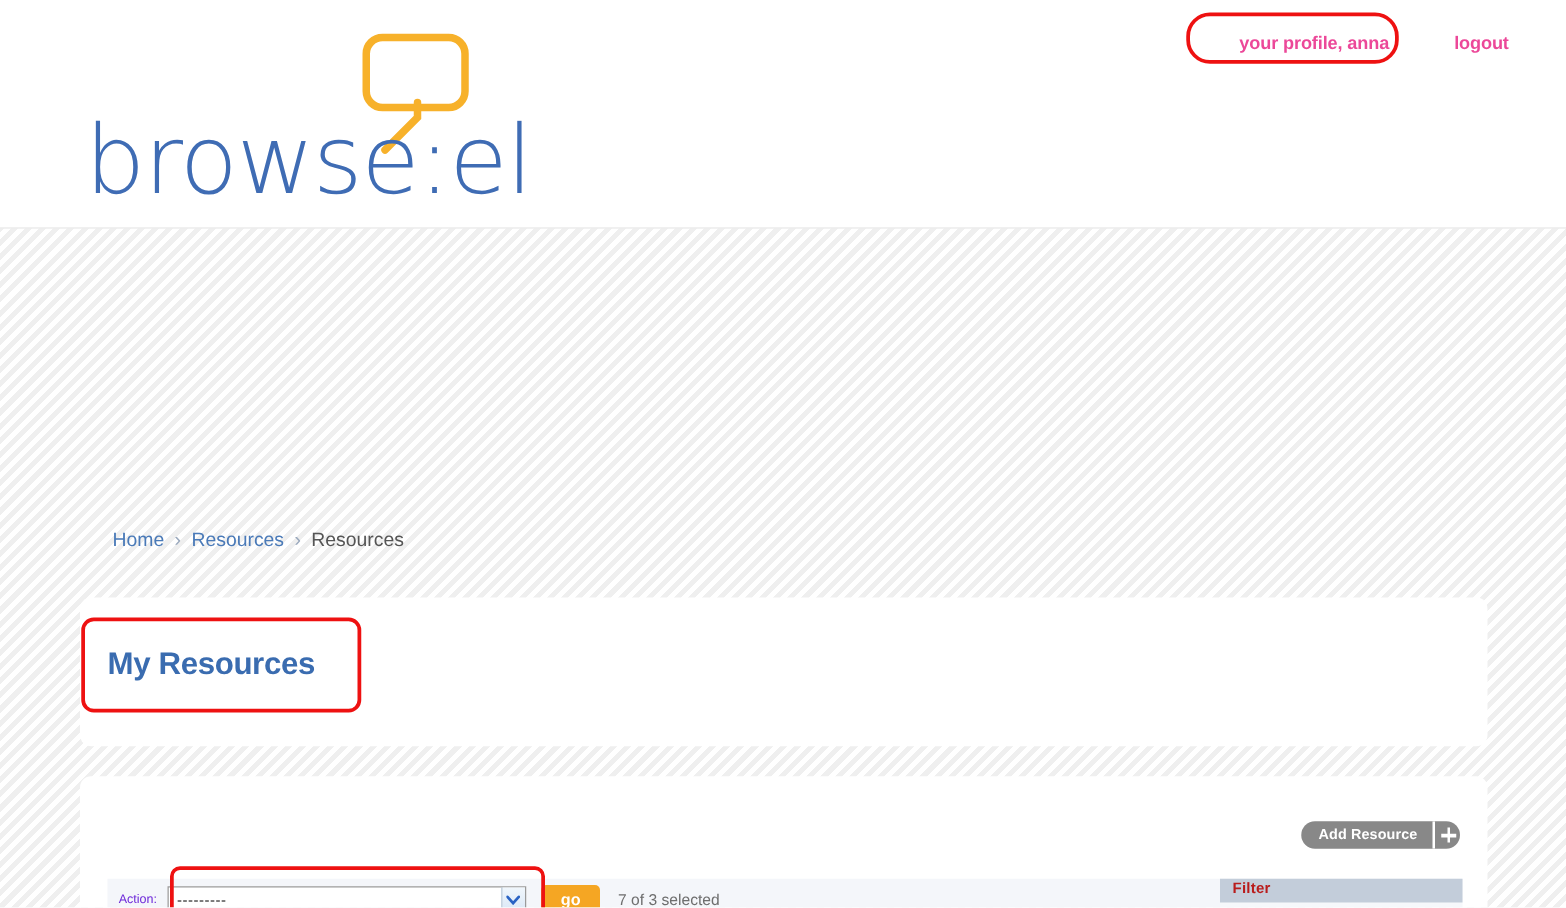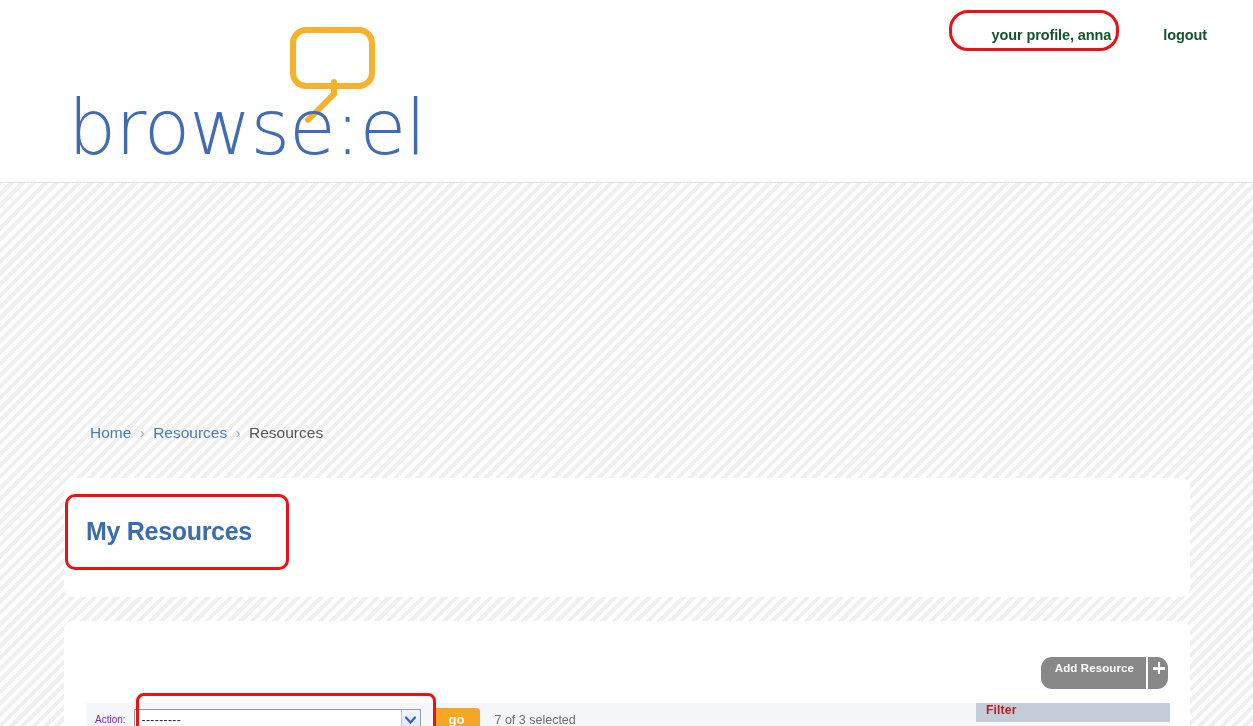--- a/index.html
+++ b/index.html
@@ -23,21 +23,21 @@
     position: absolute;
     top: 18px;
     right: 20px;
     display: flex;
     align-items: center;
     gap: 0px;
   }
   .user-link {
     font-size: 14.5px;
     font-weight: bold;
-    color: #14532d;
+    color: #ec4899;
     padding: 9px 26px;
     white-space: nowrap;
     cursor: pointer;
     letter-spacing: -0.1px;
   }
   .annot-profile {
     position: absolute;
     left: 949px;
     top: 10px;
     width: 170px;
@@ -167,21 +167,21 @@
     background: #ffffff;
     border-radius: 9px 9px 0 0;
   }
 
   .add-resource {
     position: absolute;
     right: 22px;
     top: 36px;
     display: flex;
     align-items: stretch;
-    height: 32px;
+    height: 22px;
     background: #888888;
     border-radius: 11px;
     cursor: pointer;
     overflow: hidden;
     user-select: none;
   }
   .add-resource-label {
     font-size: 11.5px;
     font-weight: bold;
     color: #ffffff;

